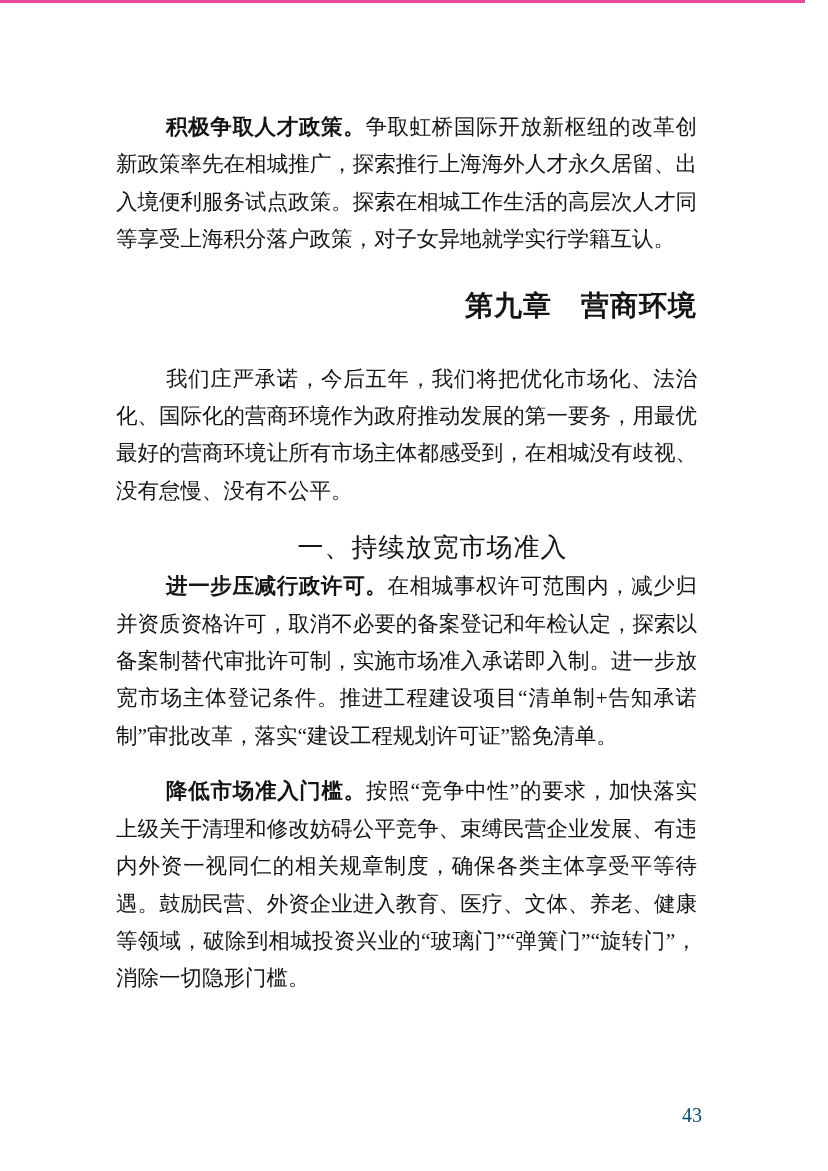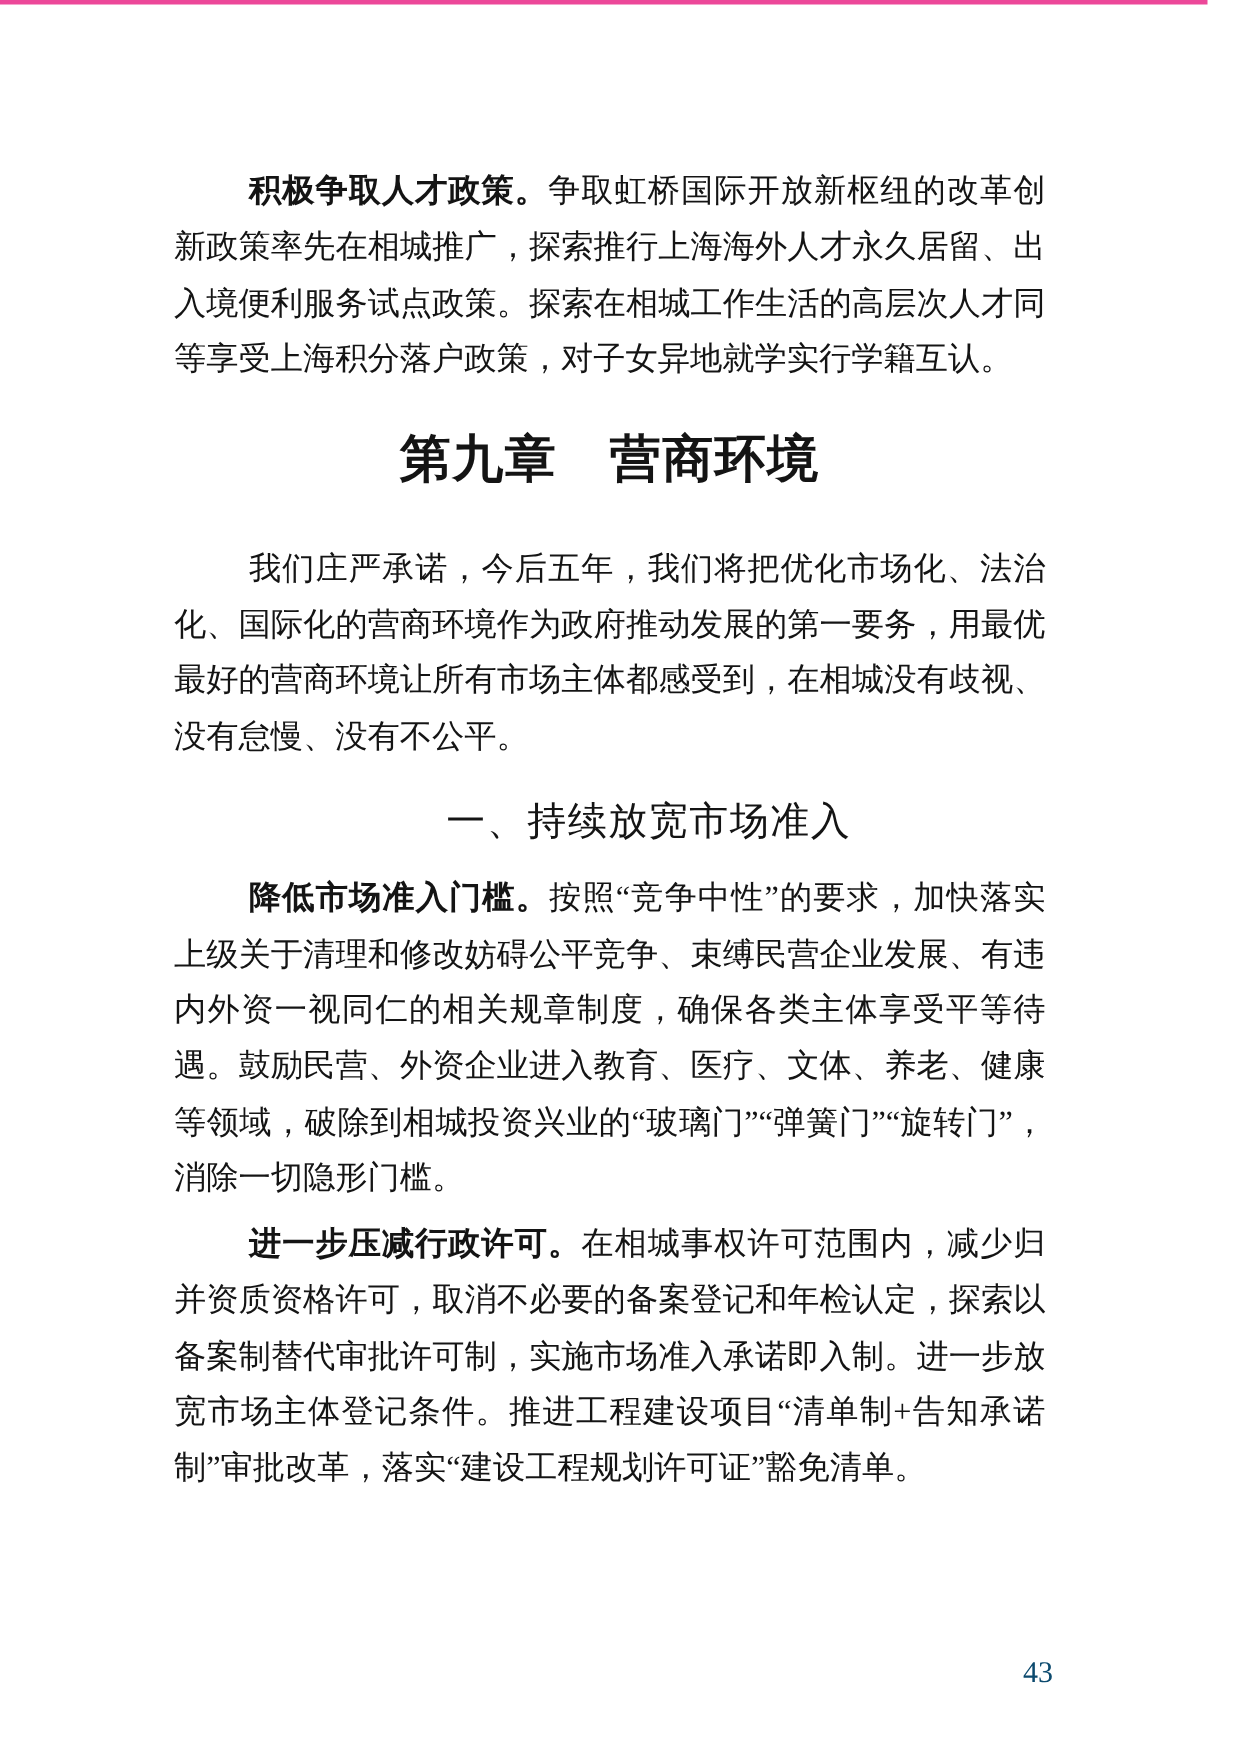--- a/index.html
+++ b/index.html
@@ -32,23 +32,23 @@
     text-indent: 50px;
     word-break: break-all;
   }
   .lead {
     font-weight: 700;
   }
   .chapter-title {
     margin: 32px 0 0 0;
     font-family: "Liberation Sans", "DejaVu Sans", sans-serif;
     font-weight: 700;
-    font-size: 34px;
+    font-size: 28px;
     line-height: 30px;
-    text-align: center;
+    text-align: right;
     text-indent: 0;
     letter-spacing: 1px;
   }
   .chapter-subtitle {
     margin: 16px 0 0 0;
     font-family: "Liberation Serif", "DejaVu Serif", serif;
     font-size: 23px;
     line-height: 30px;
     text-align: center;
     text-indent: 0;
@@ -91,20 +91,20 @@
 
     <p class="para"><span class="lead">积极争取人才政策。</span><span>争取虹桥国际开放新枢纽的改革创新政策率先在相城推广，探索推行上海海外人才永久居留、出入境便利服务试点政策。探索在相城工作生活的高层次人才同等享受上海积分落户政策，对子女异地就学实行学籍互认。</span></p>
 
     <h1 class="chapter-title">第九章　营商环境</h1>
 
 
     <p class="para kai-para">我们庄严承诺，今后五年，我们将把优化市场化、法治化、国际化的营商环境作为政府推动发展的第一要务，用最优最好的营商环境让所有市场主体都感受到，在相城没有歧视、没有怠慢、没有不公平。</p>
 
     <h2 class="section-heading">一、持续放宽市场准入</h2>
 
+    <p class="para para-follow"><span class="lead">进一步压减行政许可。</span><span>在相城事权许可范围内，减少归并资质资格许可，取消不必要的备案登记和年检认定，探索以备案制替代审批许可制，实施市场准入承诺即入制。进一步放宽市场主体登记条件。推进工程建设项目“清单制+告知承诺制”审批改革，落实“建设工程规划许可证”豁免清单。</span></p>
+
     <p class="para para-after-heading"><span class="lead">降低市场准入门槛。</span><span>按照“竞争中性”的要求，加快落实上级关于清理和修改妨碍公平竞争、束缚民营企业发展、有违内外资一视同仁的相关规章制度，确保各类主体享受平等待遇。鼓励民营、外资企业进入教育、医疗、文体、养老、健康等领域，破除到相城投资兴业的“玻璃门”“弹簧门”“旋转门”，消除一切隐形门槛。</span></p>
-
-    <p class="para para-follow"><span class="lead">进一步压减行政许可。</span><span>在相城事权许可范围内，减少归并资质资格许可，取消不必要的备案登记和年检认定，探索以备案制替代审批许可制，实施市场准入承诺即入制。进一步放宽市场主体登记条件。推进工程建设项目“清单制+告知承诺制”审批改革，落实“建设工程规划许可证”豁免清单。</span></p>
 
   </div>
 
   <div class="page-number">43</div>
 </div>
 
 </body></html>

